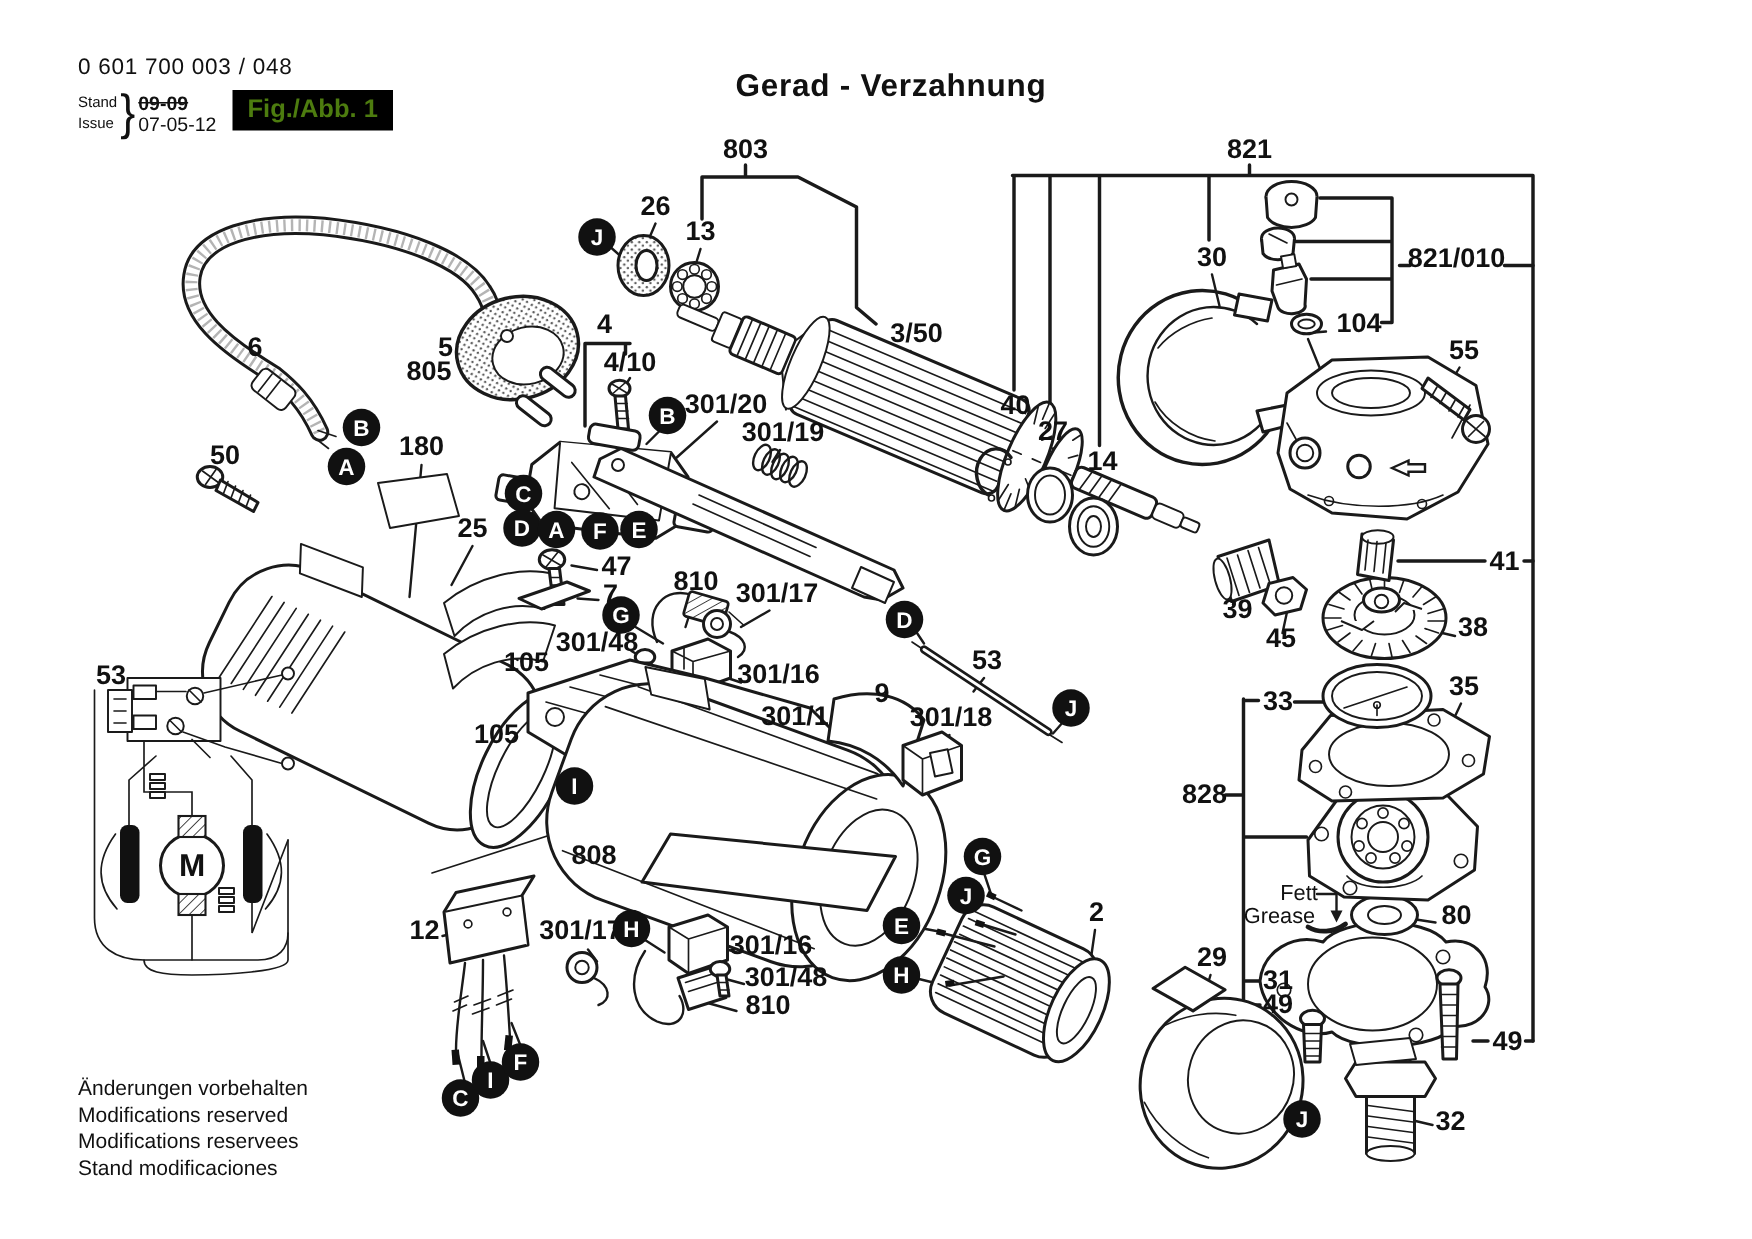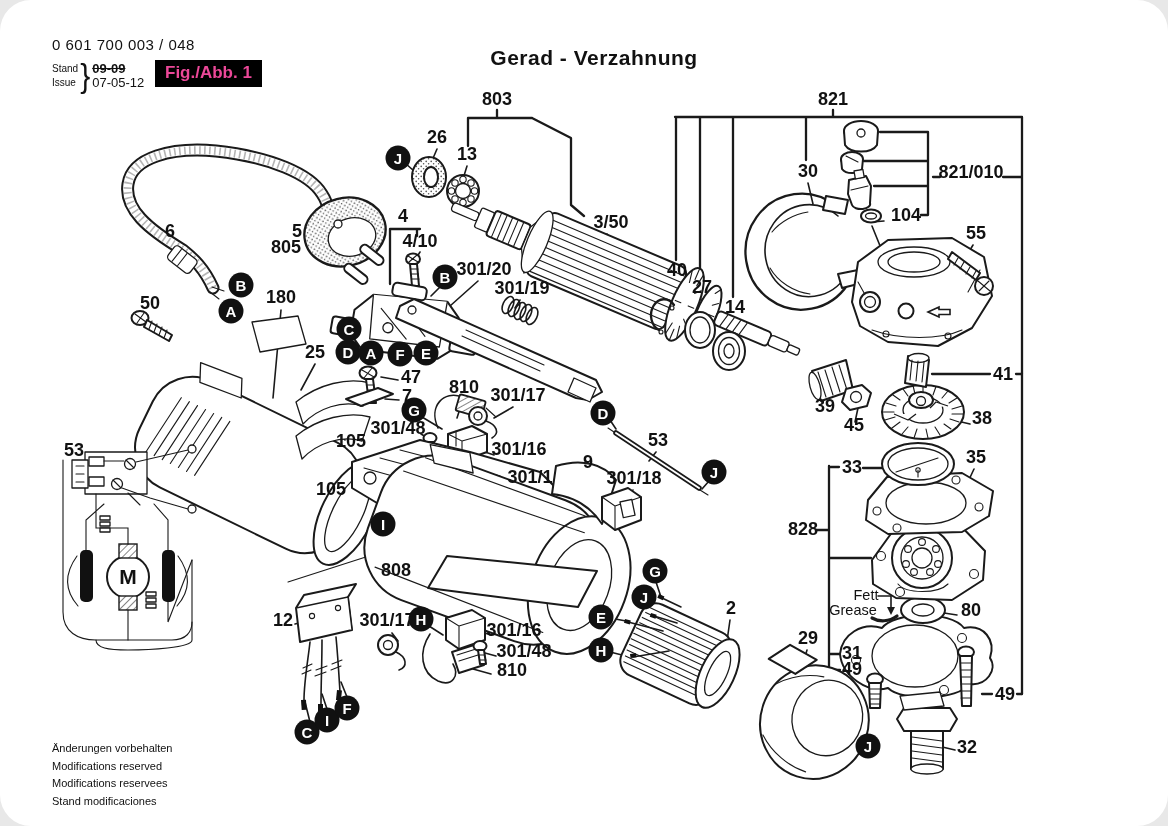--- a/index.html
+++ b/index.html
@@ -1,32 +1,32 @@
 <!DOCTYPE html>
 <html><head>
 <meta charset="utf-8">
 <style>
   html,body{margin:0;padding:0;background:#e8e8e8;}
   #page{position:relative;width:1168px;height:826px;background:#ffffff;overflow:hidden;
-        font-family:"Liberation Sans",sans-serif;color:#111;border-radius:31px;}
+        font-family:"Liberation Sans",sans-serif;color:#111;}
   
   #hdr{position:absolute;left:52px;top:36px;}
   #part-number{font-size:15px;letter-spacing:.5px;}
   #revrow{display:flex;align-items:center;margin-top:6px;}
   #revlabels{font-size:10px;line-height:14px;}
   #brace{font-size:30px;font-weight:400;margin:0 2px 0 2px;transform:scaleY(1.1);}
   #revdates{font-size:13px;line-height:14px;}
   #old-date{text-decoration:line-through;font-weight:bold;}
-  #figbox{position:absolute;left:155px;top:60px;background:#000;color:#ec4899;
+  #figbox{position:absolute;left:155px;top:60px;background:#000;color:#4d7c0f;
           font-weight:bold;font-size:17px;padding:3px 10px 4px 10px;}
   #title{position:absolute;left:0;top:46px;width:1168px;text-align:center;
          font-size:21px;font-weight:bold;letter-spacing:.5px;pointer-events:none;}
   #title span{display:inline-block;transform:translateX(10px);}
   
-  #footer{position:absolute;left:52px;top:740px;font-size:11px;line-height:17.5px;}
+  #footer{position:absolute;left:52px;top:717px;font-size:14px;line-height:17.5px;}
   
   svg text{user-select:none;}
   .plabel{font-family:"Liberation Sans",sans-serif;font-weight:bold;font-size:18px;
           fill:#111;text-anchor:middle;}
   .plabel.note{font-weight:normal;font-size:14.5px;}
   .plabel.big{font-size:21px;}
   .co-letter{font-family:"Liberation Sans",sans-serif;font-weight:bold;font-size:15px;
              fill:#fff;text-anchor:middle;}
   .ln{stroke:#1a1a1a;stroke-width:1.6;fill:none;stroke-linecap:round;stroke-linejoin:round;}
   .ln2{stroke:#1a1a1a;stroke-width:2.3;fill:none;stroke-linecap:round;stroke-linejoin:round;}

